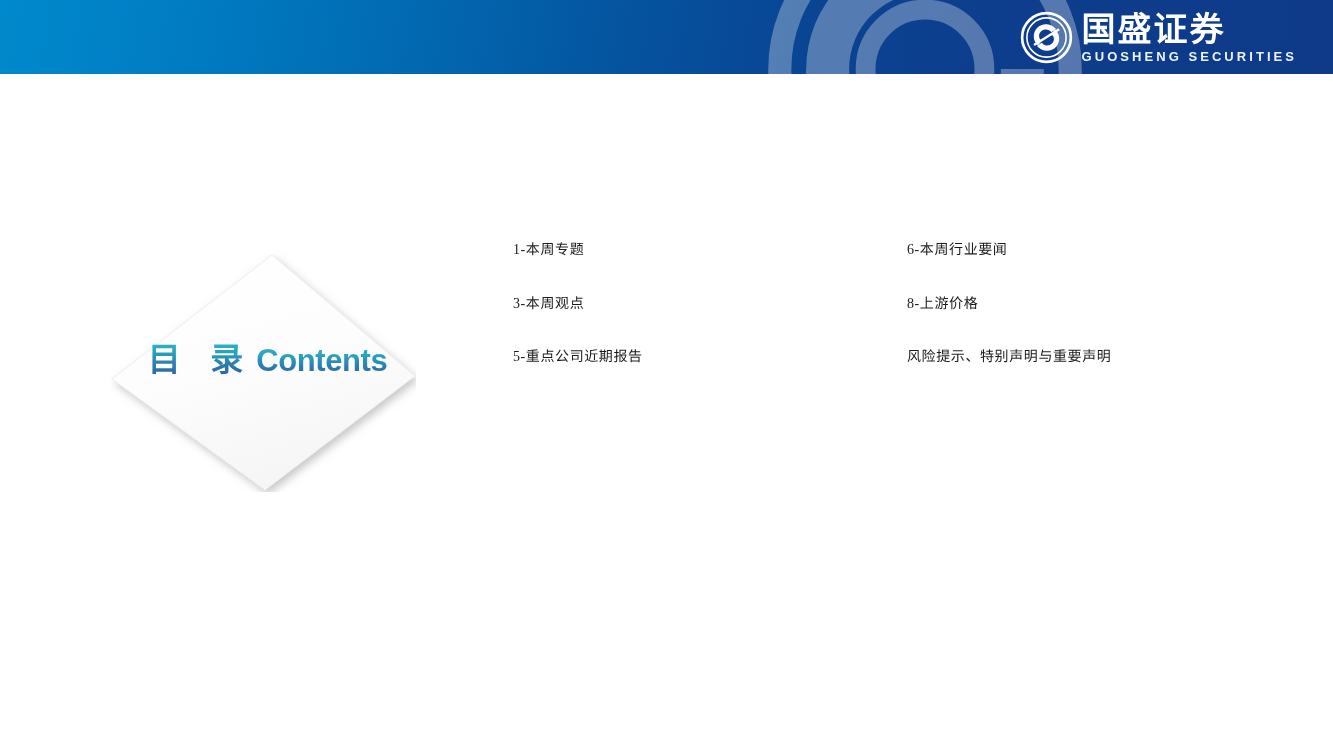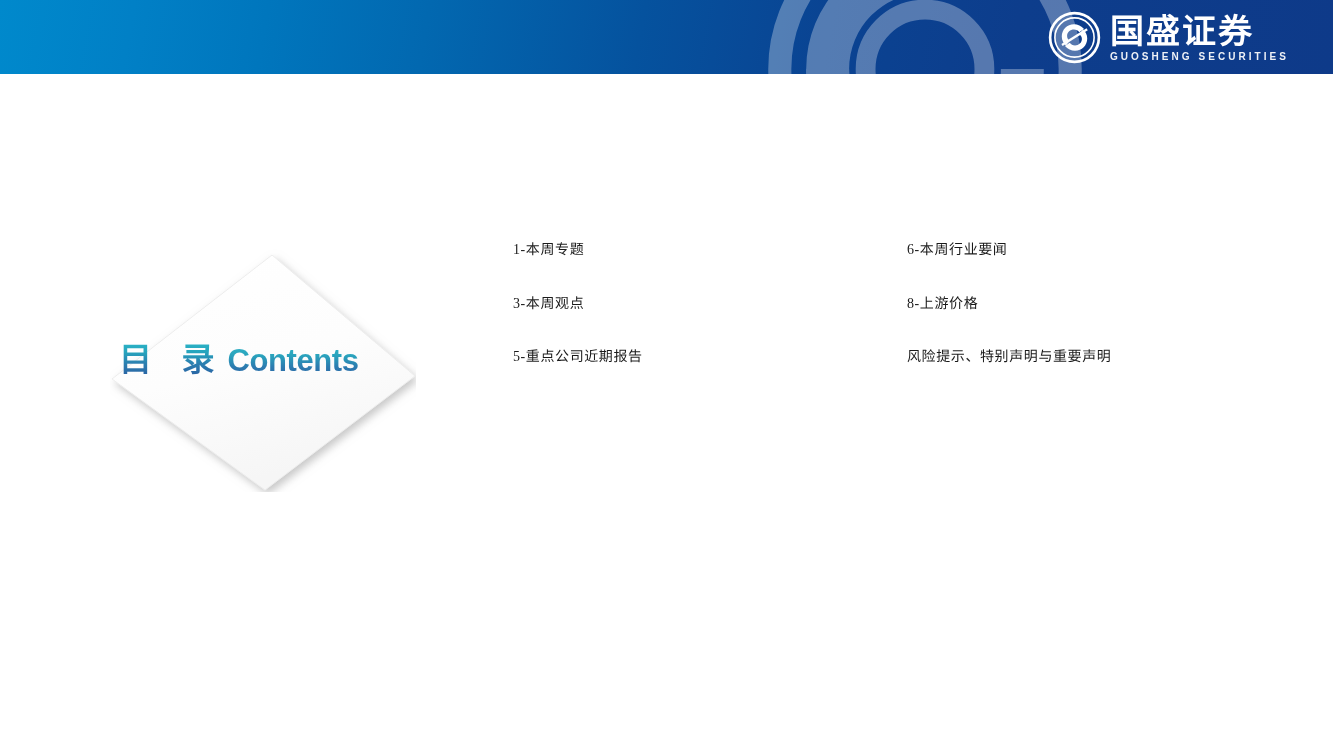--- a/index.html
+++ b/index.html
@@ -44,21 +44,21 @@
     width: 330px;
     height: 330px;
     opacity: 0.30;
     pointer-events: none;
   }
   .banner-watermark svg { display: block; width: 100%; height: 100%; }
 
   
   .brand-logo {
     position: absolute;
-    right: 44px;
+    right: 36px;
     top: 7px;
     height: 60px;
     display: flex;
     align-items: center;
     gap: 9px;
   }
   .brand-emblem {
     width: 53px;
     height: 53px;
     flex: 0 0 53px;
@@ -74,21 +74,21 @@
     font-family: "DejaVu Sans", "Liberation Sans", sans-serif;
     font-size: 34px;
     font-weight: 700;
     line-height: 1.02;
     color: #ffffff;
     letter-spacing: 2px;
     white-space: nowrap;
   }
   .brand-en {
     font-family: "Liberation Sans", "DejaVu Sans", sans-serif;
-    font-size: 10px;
+    font-size: 13px;
     font-weight: 700;
     color: #ffffff;
     letter-spacing: 3.05px;
     white-space: nowrap;
     margin-top: 3px;
     opacity: 0.93;
     text-align: justify;
   }
 
   
@@ -106,20 +106,21 @@
     width: 100%;
     height: 100%;
   }
   .badge-shape svg { display: block; width: 100%; height: 100%; }
 
   .badge-text {
     position: absolute;
     left: 0;
     top: 92px;
     width: 100%;
+    text-align: center;
     line-height: 1;
     pointer-events: none;
   }
   .badge-title-cn {
     font-family: "DejaVu Sans", "Liberation Sans", sans-serif;
     font-size: 33px;
     font-weight: 700;
     letter-spacing: 9px;
     padding-left: 9px;
     background: linear-gradient(180deg, #2bb3c6 0%, #27a4bd 28%, #2b7fb0 62%, #2a62a3 100%);

